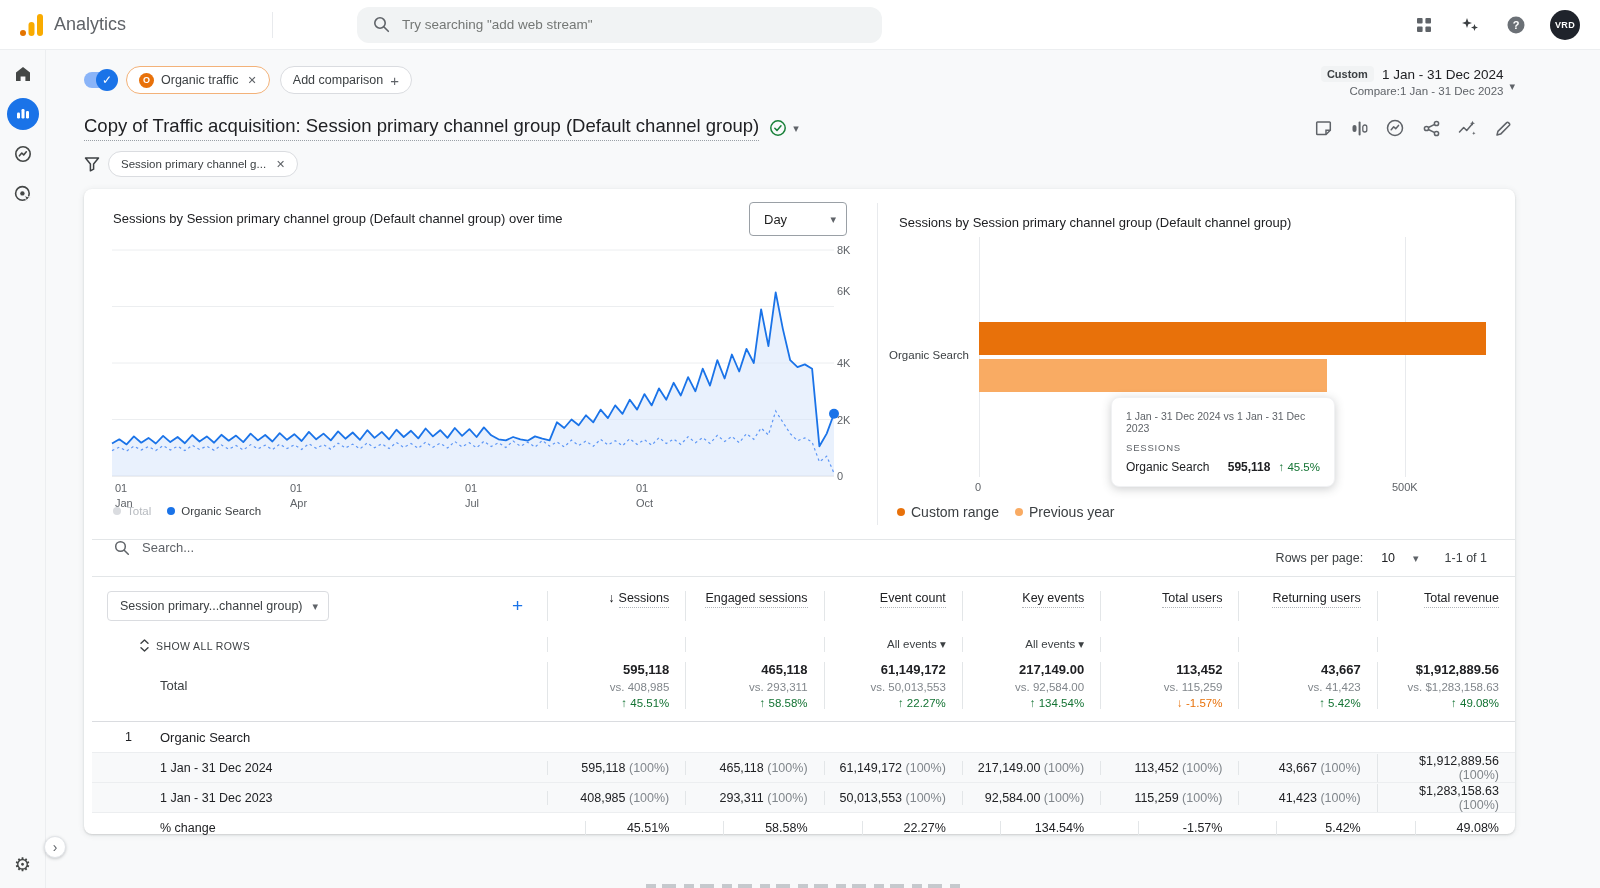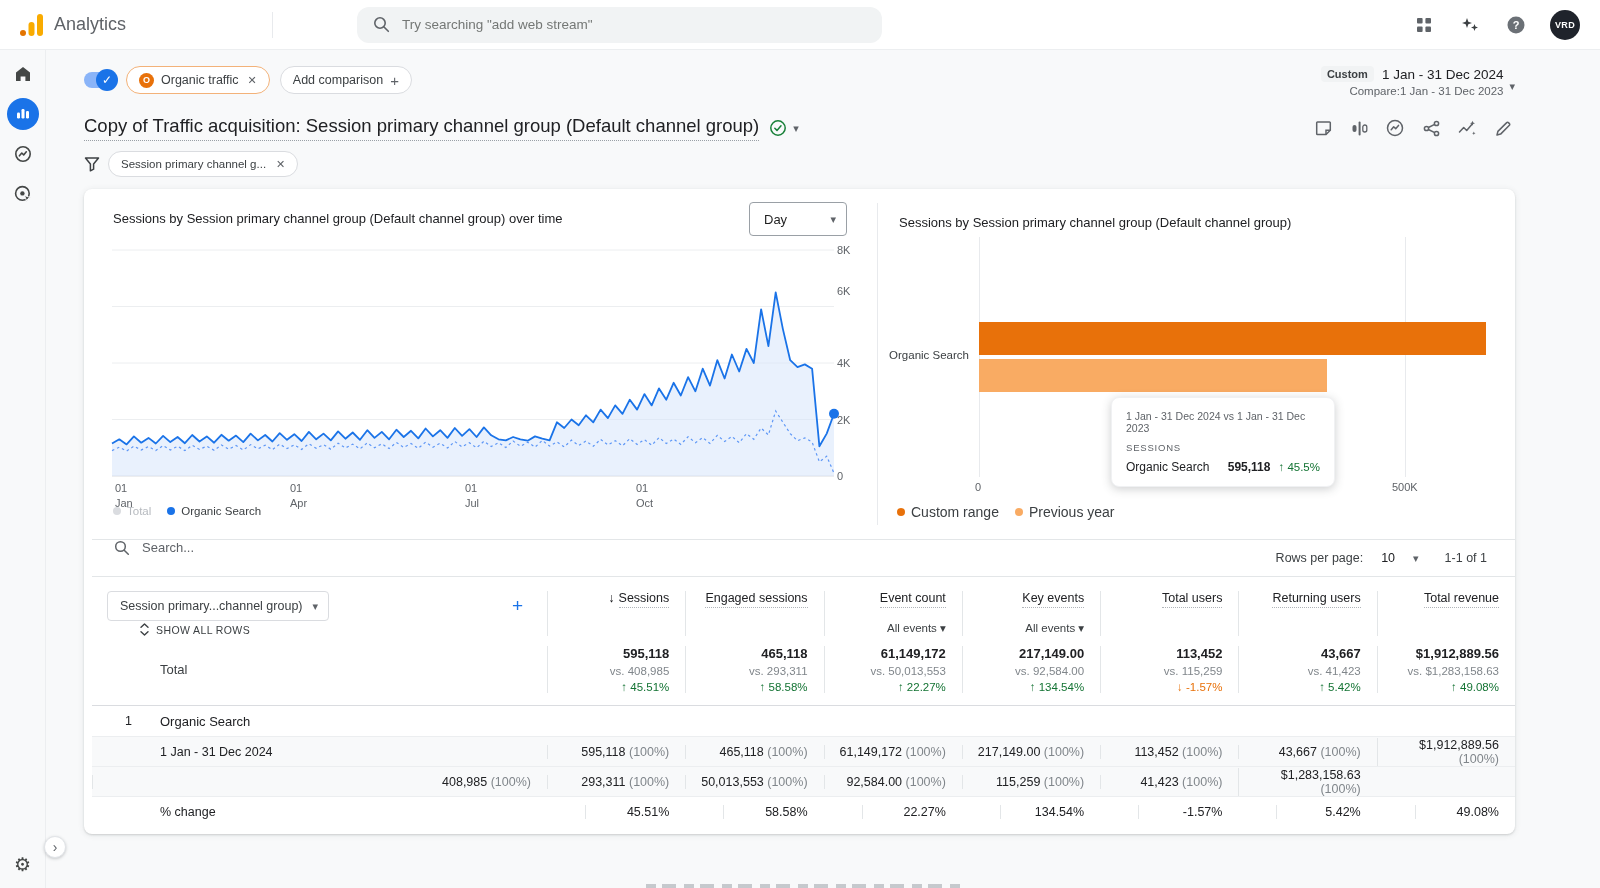--- a/index.html
+++ b/index.html
@@ -110,21 +110,21 @@
 
   .trow { display:grid; grid-template-columns:455px repeat(7, 1fr); }
   .mcell { text-align:right; padding-right:16px; font-size:12.5px; color:#202124; }
   .dimcell { padding-left:33px; display:flex; align-items:center; }
   .head-row { padding-top:14px; }
   .dim-chip { display:inline-flex; align-items:center; gap:10px; border:1px solid #dadce0; border-radius:4px;
               height:30px; padding:0 10px 0 12px; font-size:12.5px; color:#3c4043; margin-left:15px; cursor:pointer; background:#fff; }
   .add-col { color:#1a73e8; font-size:19px; margin-left:auto; margin-right:24px; cursor:pointer; }
   .col-label { font-size:12.5px; color:#202124; border-bottom:1.5px dotted #b0b4b9; padding-bottom:2px; cursor:pointer; white-space:nowrap; }
   .sort-arrow { margin-right:4px; color:#202124; }
-  .sub-row { margin-top:0; }
+  .sub-row { margin-top:16px; }
   .allev { font-size:11.5px; color:#3c4043; cursor:pointer; }
   .show-all { display:flex; align-items:center; gap:7px; font-size:10.5px; letter-spacing:.4px; color:#3c4043;
               margin-left:48px; cursor:pointer; margin-top:2px; }
   .metrics-border { border-left:1px solid #e3e6e8; }
   .total-row { padding:10px 0 12px; }
   .total-row .dimcell { font-size:13px; color:#3c4043; padding-left:68px; }
   .tcell .v { font-size:13px; font-weight:bold; color:#202124; }
   .tcell .vs { font-size:11.5px; color:#80868b; margin-top:4px; }
   .tcell .delta { font-size:11.5px; margin-top:4px; }
   .up { color:#137333; } .down { color:#e8710a; }
@@ -490,20 +490,21 @@
               <div class="dimcell">1 Jan - 31 Dec 2024</div>
               <div class="mcell metrics-border"><span>595,118</span><span class="pct"> (100%)</span></div>
               <div class="mcell metrics-border"><span>465,118</span><span class="pct"> (100%)</span></div>
               <div class="mcell metrics-border"><span>61,149,172</span><span class="pct"> (100%)</span></div>
               <div class="mcell metrics-border"><span>217,149.00</span><span class="pct"> (100%)</span></div>
               <div class="mcell metrics-border"><span>113,452</span><span class="pct"> (100%)</span></div>
               <div class="mcell metrics-border"><span>43,667</span><span class="pct"> (100%)</span></div>
               <div class="mcell metrics-border"><span>$1,912,889.56</span><span class="pct"> (100%)</span></div>
             </div>
             <div class="trow body-row striped">
+              <div class="dimcell">1 Jan - 31 Dec 2023</div>
               <div class="mcell metrics-border"><span>408,985</span><span class="pct"> (100%)</span></div>
               <div class="mcell metrics-border"><span>293,311</span><span class="pct"> (100%)</span></div>
               <div class="mcell metrics-border"><span>50,013,553</span><span class="pct"> (100%)</span></div>
               <div class="mcell metrics-border"><span>92,584.00</span><span class="pct"> (100%)</span></div>
               <div class="mcell metrics-border"><span>115,259</span><span class="pct"> (100%)</span></div>
               <div class="mcell metrics-border"><span>41,423</span><span class="pct"> (100%)</span></div>
               <div class="mcell metrics-border"><span>$1,283,158.63</span><span class="pct"> (100%)</span></div>
             </div>
             <div class="trow chg-row">
               <div class="dimcell">% change</div>

